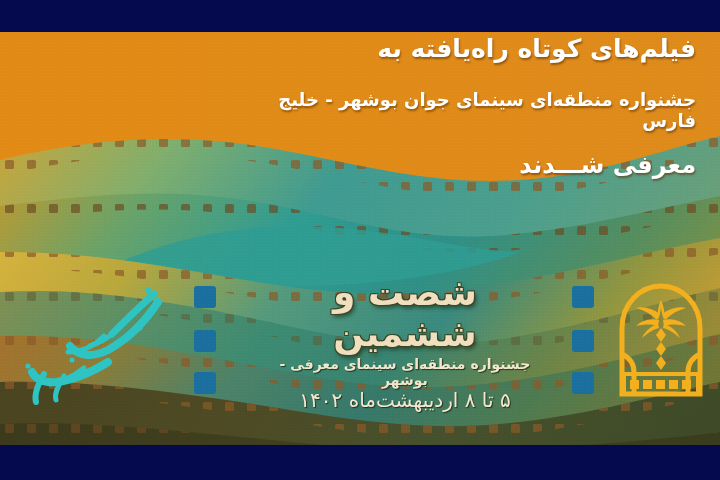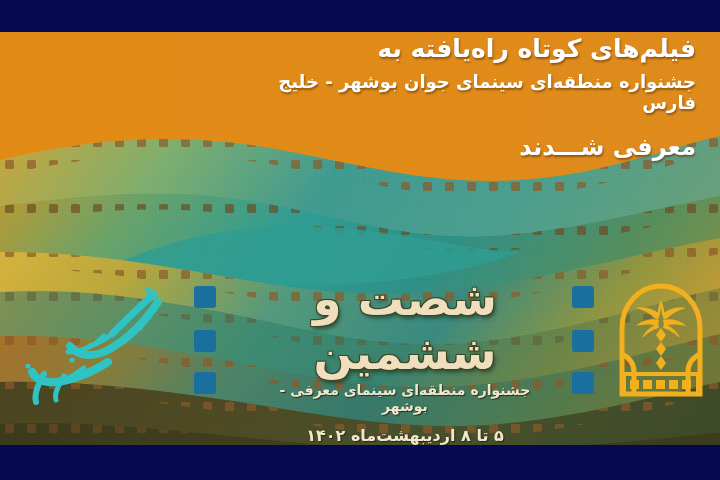--- a/index.html
+++ b/index.html
@@ -38,49 +38,49 @@
   #headline{
     position:absolute;z-index:40;
     right:24px;top:34px;
     width:420px;
     text-align:right;
     color:#ffffff;
     text-shadow:1px 2px 2px rgba(90,45,0,.55);
     line-height:1.18;
   }
   #headline .l1{font-size:25px;font-weight:bold;letter-spacing:-.2px;}
-  #headline .l2{font-size:18px;font-weight:bold;margin-top:7px;letter-spacing:-.3px;}
+  #headline .l2{font-size:18px;font-weight:bold;margin-top:25px;letter-spacing:-.3px;}
   #headline .l3{font-size:24px;font-weight:bold;margin-top:20px;letter-spacing:2px;}
 
   
   #festival{
     position:absolute;z-index:40;
     right:170px;top:272px;
     width:290px;
     text-align:center;
   }
   #fest-ordinal{
-    font-size:46px;font-weight:bold;color:#f0dfbe;
+    font-size:36px;font-weight:bold;color:#f0dfbe;
     letter-spacing:-1px;
     text-shadow:
       0 0 1px #2d3a20,
       1px 1px 0 #3c4a26,
       -1px 1px 0 #3c4a26,
       1px -1px 0 #3c4a26,
       -1px -1px 0 #3c4a26,
       2px 3px 4px rgba(20,30,10,.6);
   }
   #fest-sub{
     font-size:14px;font-weight:bold;color:#f2e6cc;
     margin-top:2px;letter-spacing:-.3px;
     text-shadow:1px 1px 1px rgba(25,35,15,.8);
   }
   #fest-date{
-    font-size:16px;font-weight:bold;color:#f3e8cf;
-    margin-top:12px;letter-spacing:.2px;
+    font-size:20px;font-weight:normal;color:#f3e8cf;
+    margin-top:0;letter-spacing:.2px;
     text-shadow:1px 1px 1px rgba(25,35,15,.8);
   }
 
   
   #calligraphy{
     position:absolute;z-index:40;
     left:8px;top:276px;
     width:160px;height:130px;
   }
   #calligraphy svg{width:100%;height:100%;display:block;}

